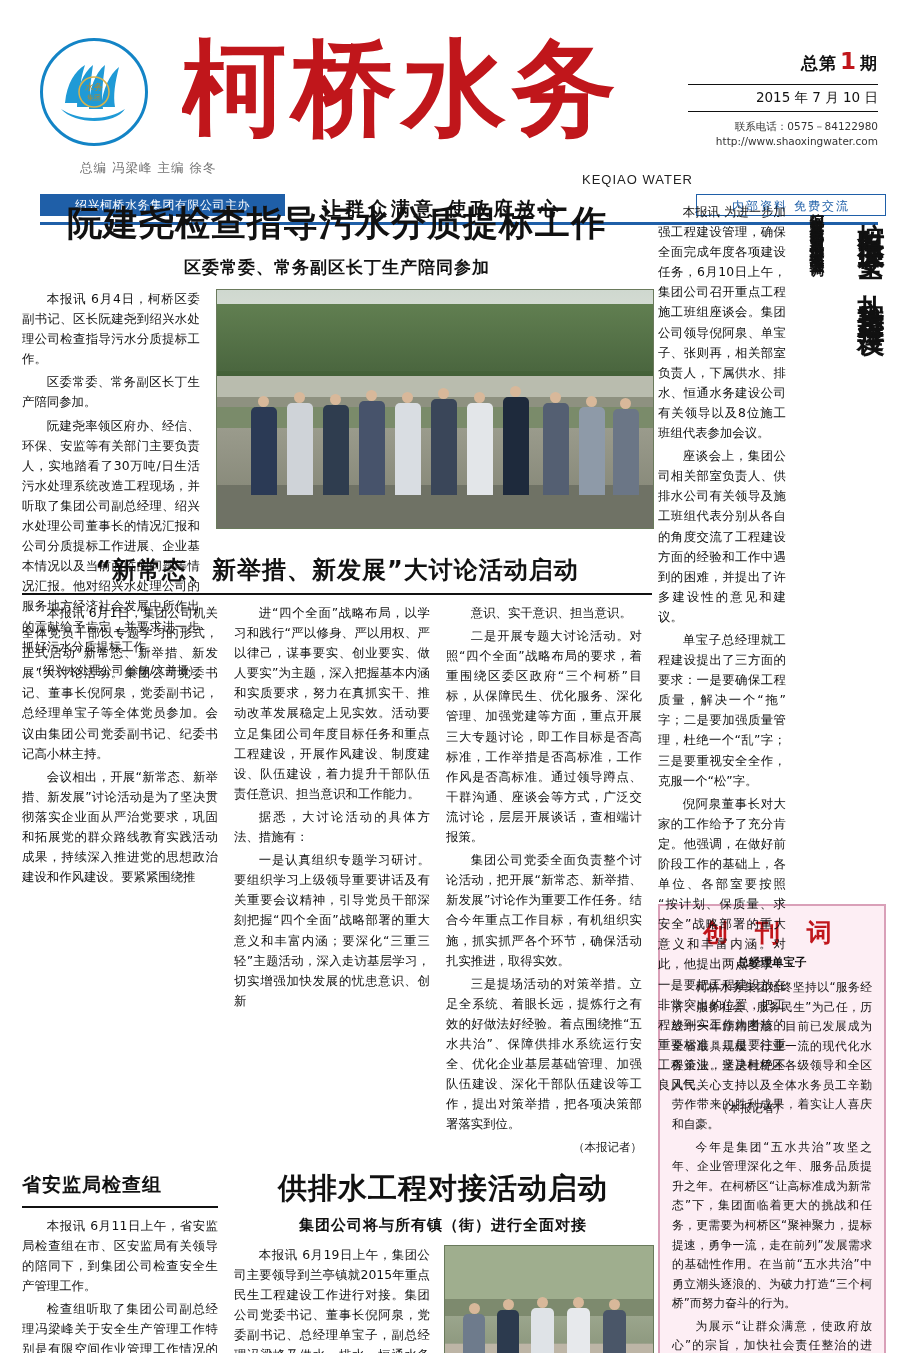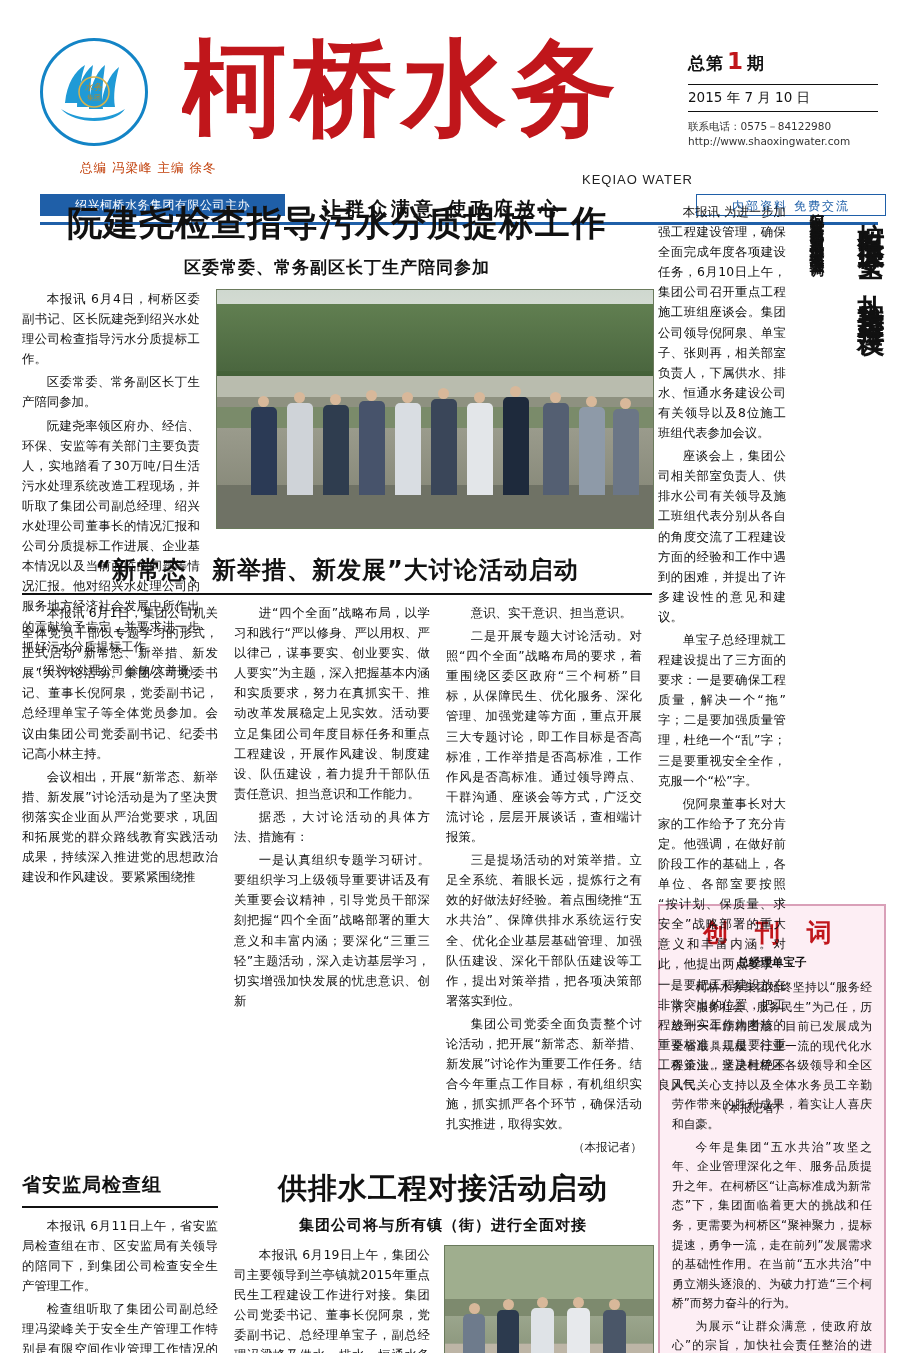--- a/index.html
+++ b/index.html
@@ -22,31 +22,31 @@
   }
   .logo-mark svg{display:block;}
   .paper-title{
     position:absolute;left:160px;top:32px;width:470px;height:116px;text-decoration:underline;
   }
   .paper-title svg{display:block;}
   .paper-en{
     position:absolute;left:560px;top:172px;font-size:13px;letter-spacing:1px;color:#222;
     font-family:"Liberation Sans",sans-serif;
   }
-  .issue-box{position:absolute;right:8px;top:48px;width:190px;text-align:left;}
+  .issue-box{position:absolute;right:8px;top:48px;width:190px;text-align:right;}
   .issue-line{font-size:17px;color:#111;letter-spacing:1px;font-weight:bold;}
   .issue-line .num{color:#c0161b;font-size:23px;padding:0 3px;}
   .issue-date{
     margin-top:9px;font-size:13.5px;color:#111;border-top:1px solid #111;border-bottom:1px solid #111;
     padding:4px 0;
   }
   .issue-contact{margin-top:7px;font-size:10.5px;color:#333;line-height:1.5;}
   .issue-url{font-size:10.5px;color:#333;}
   .editors{
-    position:absolute;left:58px;top:160px;font-size:12.5px;color:#c2410c;letter-spacing:1px;
+    position:absolute;left:58px;top:160px;font-size:12.5px;color:#737373;letter-spacing:1px;
   }
   .slogan{
     position:absolute;left:300px;top:196px;font-size:19px;font-weight:bold;letter-spacing:4px;color:#111;
   }
   .sponsor{
     position:absolute;left:18px;top:194px;width:245px;height:22px;background:#1f5fa8;color:#fff;
     font-size:12px;line-height:22px;text-align:center;letter-spacing:.5px;
   }
   .internal{
     position:absolute;right:0;top:194px;width:190px;height:22px;border:1px solid #1f5fa8;
@@ -226,22 +226,22 @@
             <p>会议相出，开展“新常态、新举措、新发展”讨论活动是为了坚决贯彻落实企业面从严治党要求，巩固和拓展党的群众路线教育实践活动成果，持续深入推进党的思想政治建设和作风建设。要紧紧围绕推</p>
           </div>
           <div class="body-text" style="width:196px;">
             <p>进“四个全面”战略布局，以学习和践行“严以修身、严以用权、严以律己，谋事要实、创业要实、做人要实”为主题，深入把握基本内涵和实质要求，努力在真抓实干、推动改革发展稳定上见实效。活动要立足集团公司年度目标任务和重点工程建设，开展作风建设、制度建设、队伍建设，着力提升干部队伍责任意识、担当意识和工作能力。</p>
             <p>据悉，大讨论活动的具体方法、措施有：</p>
             <p>一是认真组织专题学习研讨。要组织学习上级领导重要讲话及有关重要会议精神，引导党员干部深刻把握“四个全面”战略部署的重大意义和丰富内涵；要深化“三重三轻”主题活动，深入走访基层学习，切实增强加快发展的忧患意识、创新</p>
           </div>
           <div class="body-text" style="width:196px;">
             <p>意识、实干意识、担当意识。</p>
             <p>二是开展专题大讨论活动。对照“四个全面”战略布局的要求，着重围绕区委区政府“三个柯桥”目标，从保障民生、优化服务、深化管理、加强党建等方面，重点开展三大专题讨论，即工作目标是否高标准，工作举措是否高标准，工作作风是否高标准。通过领导蹲点、干群沟通、座谈会等方式，广泛交流讨论，层层开展谈话，查相端计报策。</p>
+            <p>集团公司党委全面负责整个讨论活动，把开展“新常态、新举措、新发展”讨论作为重要工作任务。结合今年重点工作目标，有机组织实施，抓实抓严各个环节，确保活动扎实推进，取得实效。</p>
             <p>三是提场活动的对策举措。立足全系统、着眼长远，提炼行之有效的好做法好经验。着点围绕推“五水共治”、保障供排水系统运行安全、优化企业基层基础管理、加强队伍建设、深化干部队伍建设等工作，提出对策举措，把各项决策部署落实到位。</p>
-            <p>集团公司党委全面负责整个讨论活动，把开展“新常态、新举措、新发展”讨论作为重要工作任务。结合今年重点工作目标，有机组织实施，抓实抓严各个环节，确保活动扎实推进，取得实效。</p>
             <div class="sign">（本报记者）</div>
           </div>
         </div>
       </div>
 
       <div style="position:relative;margin-top:14px;">
 
         <div style="position:absolute;left:0;top:0;width:196px;">
           <div class="box-title">省安监局检查组</div>
           <div class="sec-rule" style="margin:8px 0;"></div>

